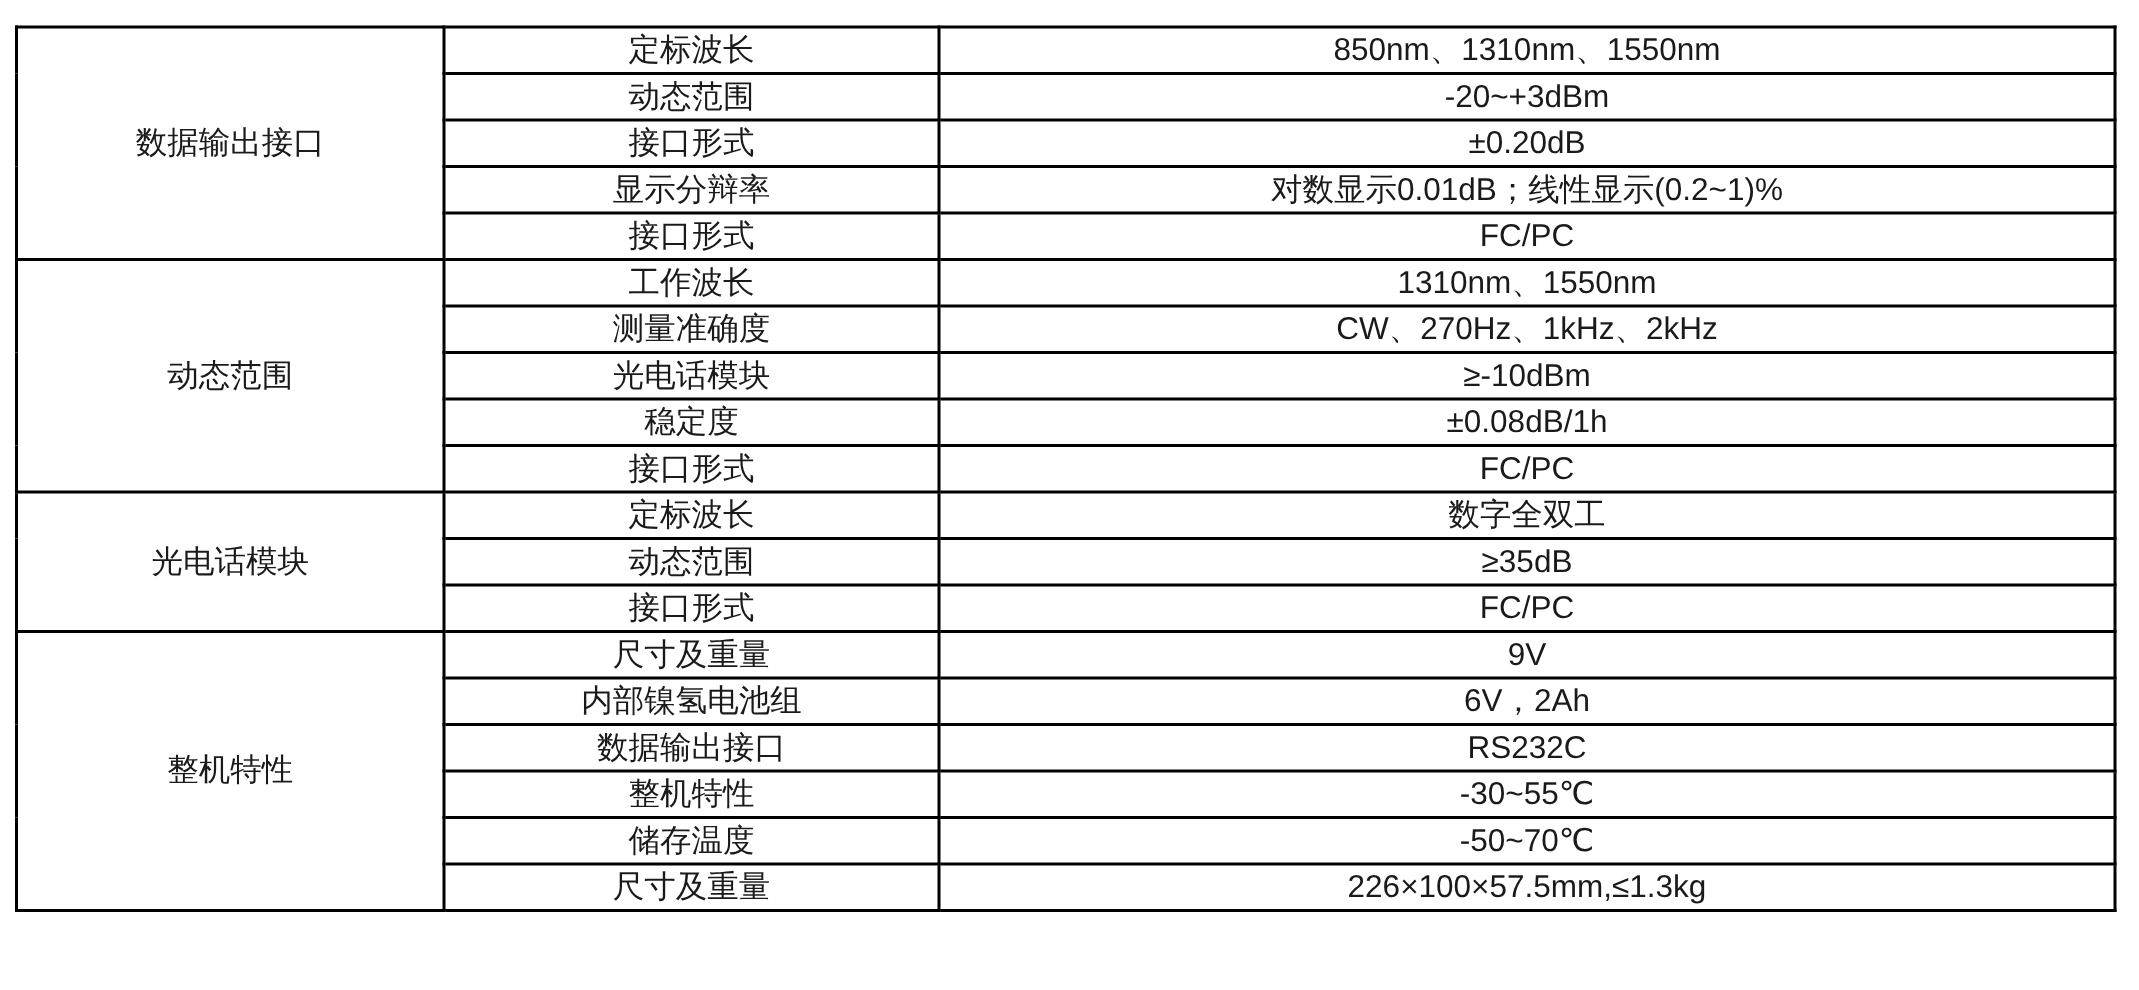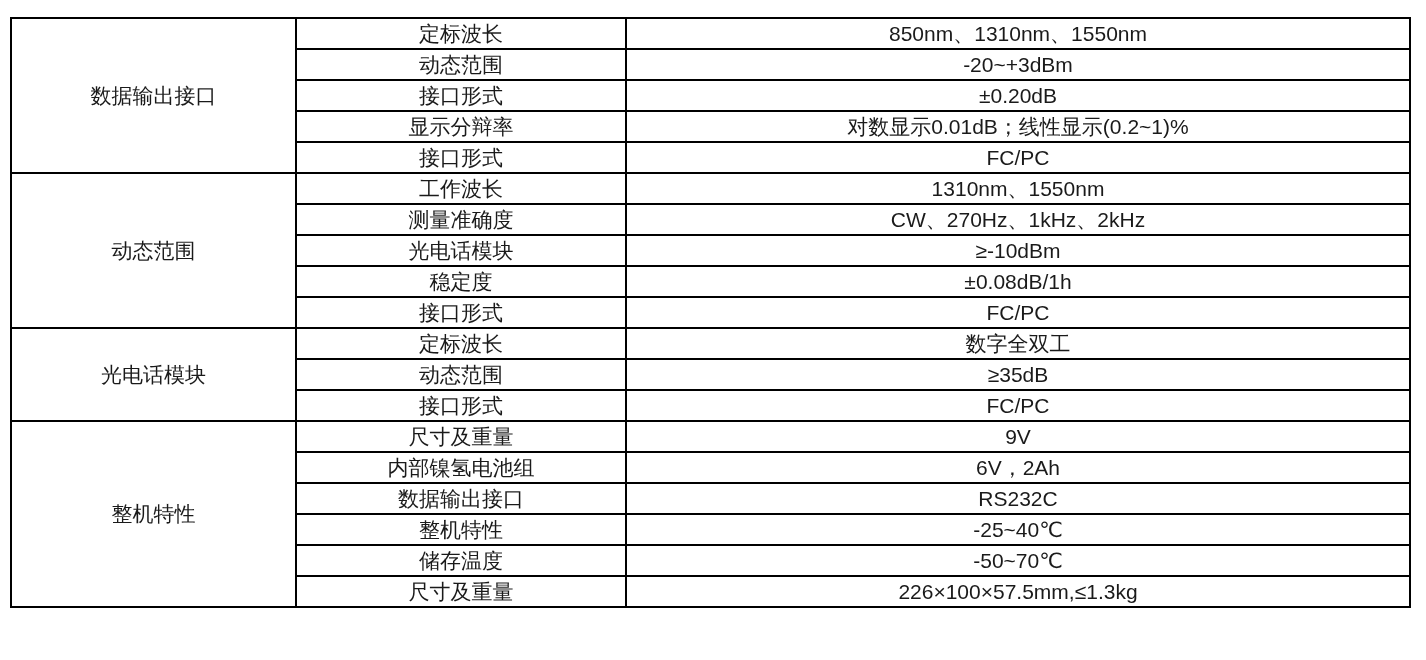--- a/index.html
+++ b/index.html
@@ -112,21 +112,21 @@
         <tr>
           <td class="param-cell">内部镍氢电池组</td>
           <td class="value-cell">6V，2Ah</td>
         </tr>
         <tr>
           <td class="param-cell">数据输出接口</td>
           <td class="value-cell">RS232C</td>
         </tr>
         <tr>
           <td class="param-cell">整机特性</td>
-          <td class="value-cell">-25~40℃</td>
+          <td class="value-cell">-30~55℃</td>
         </tr>
         <tr>
           <td class="param-cell">储存温度</td>
           <td class="value-cell">-50~70℃</td>
         </tr>
         <tr>
           <td class="param-cell">尺寸及重量</td>
           <td class="value-cell">226×100×57.5mm,≤1.3kg</td>
         </tr>
       </tbody>

